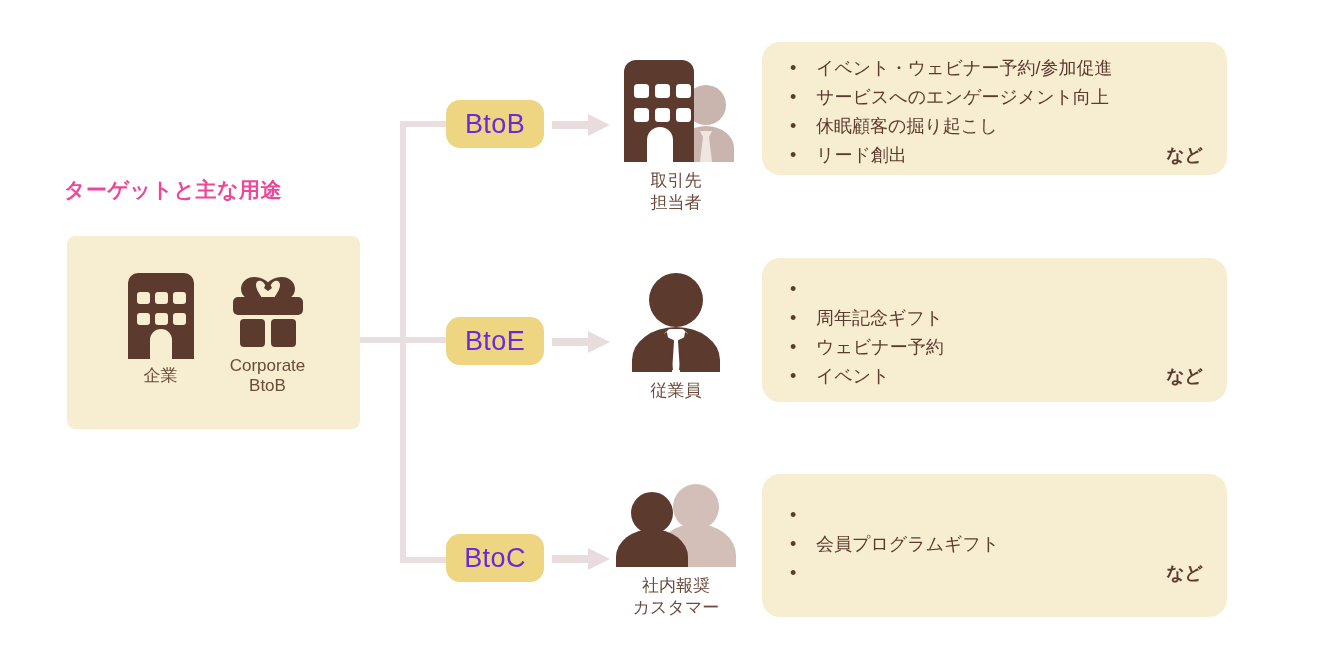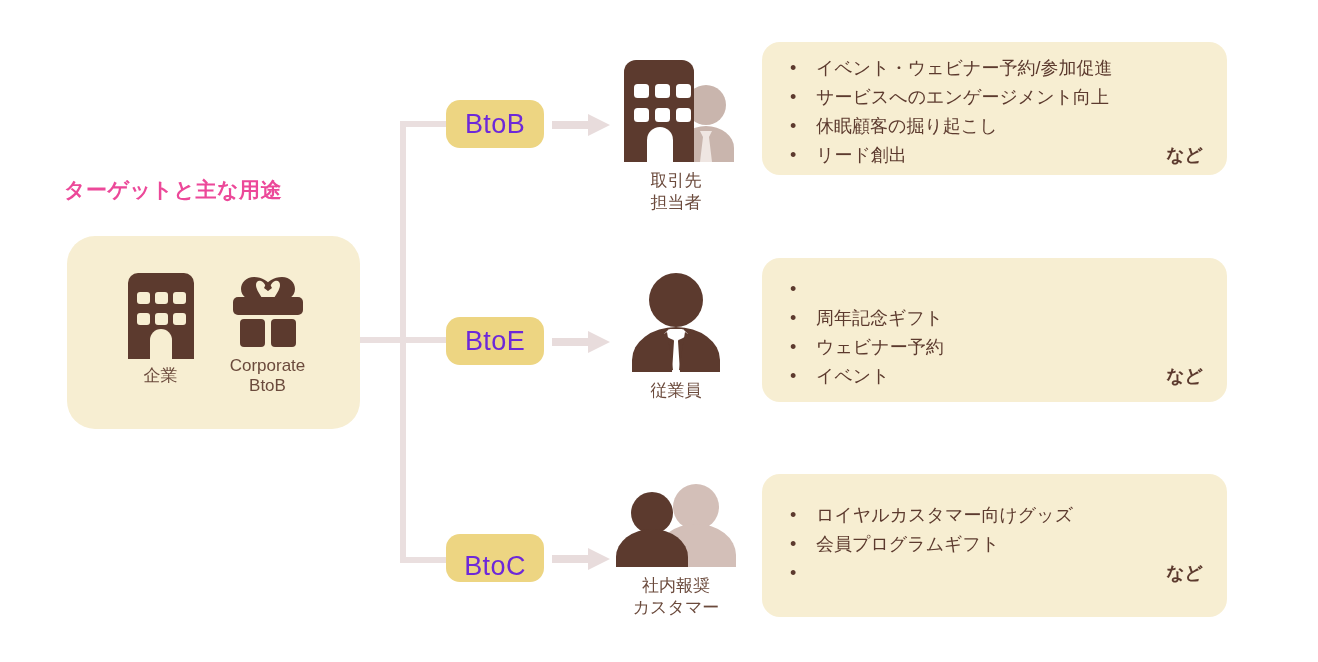--- a/index.html
+++ b/index.html
@@ -33,21 +33,21 @@
   }
 
   
   .source-card {
     position: absolute;
     left: 67px;
     top: 236px;
     width: 293px;
     height: 193px;
     background: #F7EED2;
-    border-radius: 28px;
+    border-radius: 8px;
   }
   .source-inner {
     position: absolute;
     left: 0; top: 0; right: 0; bottom: 0;
     display: flex;
     align-items: center;
     justify-content: center;
     gap: 26px;
     padding-bottom: 6px;
   }
@@ -92,21 +92,21 @@
     border-radius: 14px;
     display: flex;
     align-items: center;
     justify-content: center;
     font-size: 27px;
     color: #6d28d9;
     letter-spacing: 0.4px;
   }
   .pill-btob { left: 446px; top: 100px; }
   .pill-btoe { left: 446px; top: 317px; text-align: center; }
-  .pill-btoc { left: 446px; top: 534px; align-items: flex-end; }
+  .pill-btoc { left: 446px; top: 534px; }
 
   
   .arrow {
     position: absolute;
     width: 58px;
     height: 22px;
   }
   .arrow-btob { left: 552px; top: 114px; }
   .arrow-btoe { left: 552px; top: 331px; }
   .arrow-btoc { left: 552px; top: 548px; }
@@ -340,21 +340,20 @@
     <div class="bullet-row">
       <span class="bullet-dot">•</span>
       <span class="bullet-text">イベント</span>
       <span class="bullet-suffix">など</span>
     </div>
   </div>
 
   <div class="panel panel-btoc">
     <div class="bullet-row">
       <span class="bullet-dot">•</span>
-      <span class="bullet-text">ロイヤルカスタマー向けグッズ</span>
       <span class="bullet-suffix"></span>
     </div>
     <div class="bullet-row">
       <span class="bullet-dot">•</span>
       <span class="bullet-text">会員プログラムギフト</span>
       <span class="bullet-suffix"></span>
     </div>
     <div class="bullet-row">
       <span class="bullet-dot">•</span>
       <span class="bullet-suffix">など</span>

